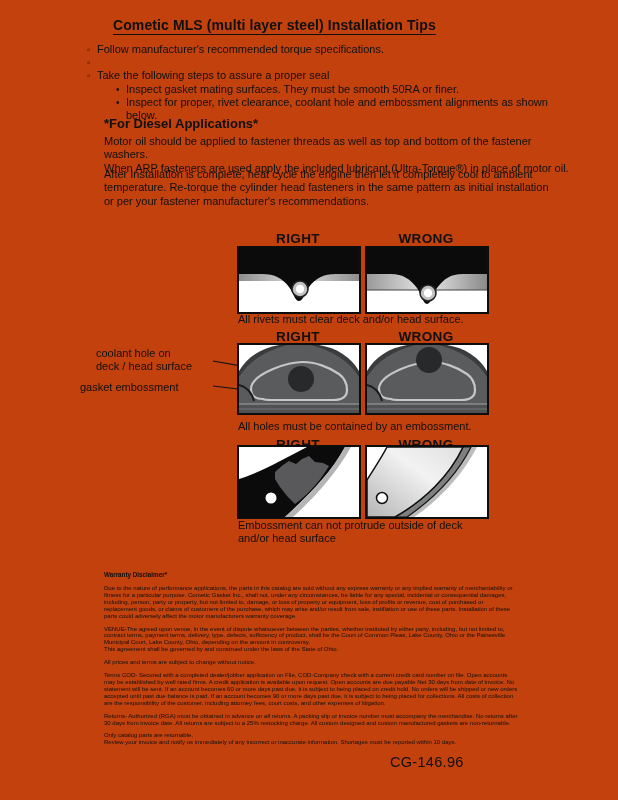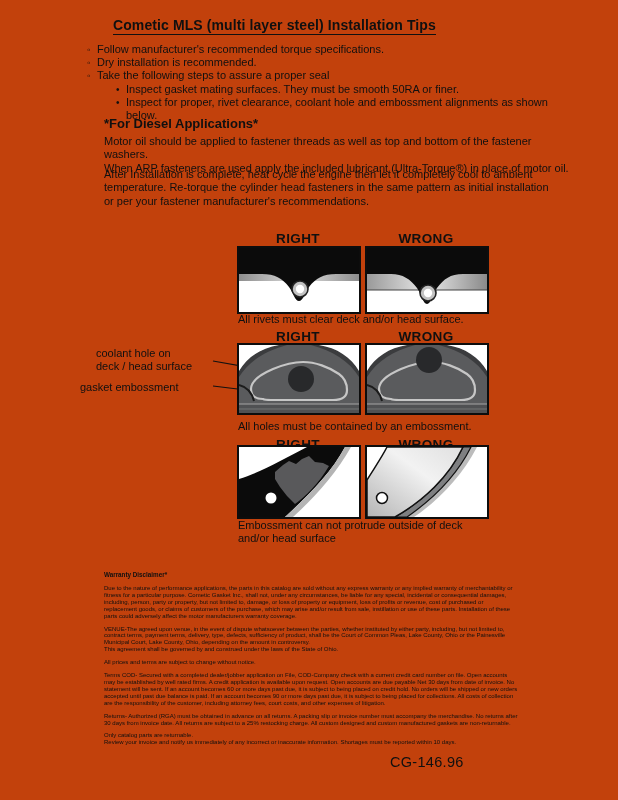--- a/index.html
+++ b/index.html
@@ -33,21 +33,20 @@
 
   <div class="title">Cometic MLS (multi layer steel) Installation Tips</div>
 
   <div class="bullets">
     <div class="b-row">
       <span class="mk">◦</span>
       <span>Follow manufacturer's recommended torque specifications.</span>
     </div>
     <div class="b-row">
       <span class="mk">◦</span>
-      <span>Dry installation is recommended.</span>
     </div>
     <div class="b-row">
       <span class="mk">◦</span>
       <span>Take the following steps to assure a proper seal</span>
     </div>
     <div class="b-row b-sub">
       <span class="mk">•</span>
       <span>Inspect gasket mating surfaces.  They must be smooth 50RA or finer.</span>
     </div>
     <div class="b-row b-sub">

